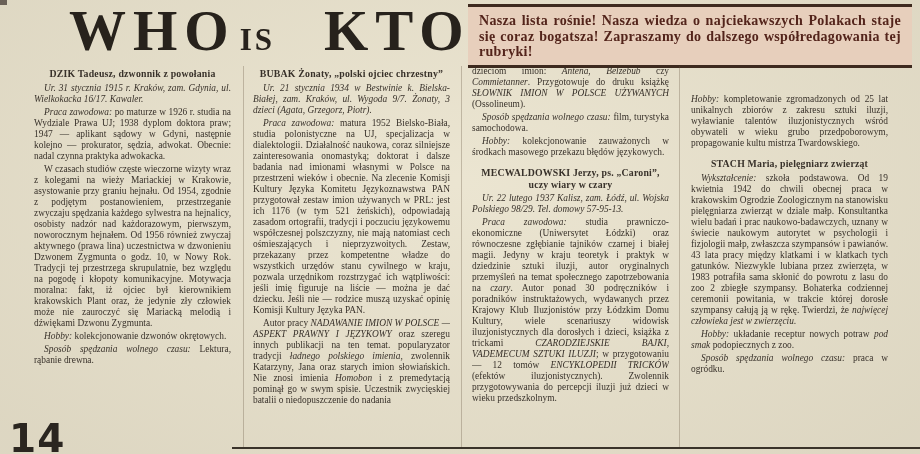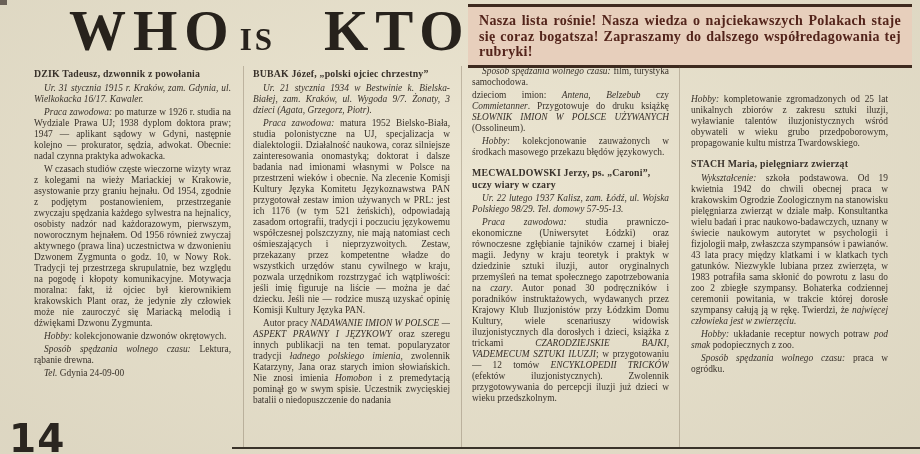--- a/index.html
+++ b/index.html
@@ -33,21 +33,21 @@
     margin:0;font-weight:bold;font-size:14px;line-height:15.5px;
     color:#53241b;text-align:justify;letter-spacing:0.3px;
   }
   
   .columns{position:absolute;left:34px;top:66px;width:856px;height:382px;overflow:hidden;display:flex;}
   .col{
     width:197px;margin-right:22px;flex:0 0 auto;overflow:hidden;
     font-size:9.4px;line-height:11px;text-align:justify;
   }
   .col:last-child{margin-right:0;margin-top:28px;}
-  .h{font-weight:bold;font-size:9.8px;line-height:11.5px;margin:9px 0 3px 0;letter-spacing:0.2px;text-align:left;}
+  .h{font-weight:bold;font-size:9.8px;line-height:11.5px;margin:9px 0 3px 0;letter-spacing:0.2px;text-align:center;}
   .col .h:first-child{margin-top:2px;}
   .para{margin:0 0 2px 0;text-indent:10px;}
   .para.ni{text-indent:0;}
   .i{font-style:italic;}
   
   .vsep{position:absolute;top:66px;height:382px;width:1px;background:rgba(95,78,60,0.30);}
   .vsep.v1{left:243px;}
   .vsep.v2{left:461px;}
   .vsep.v3{left:679px;}
   
@@ -72,31 +72,30 @@
   </div>
 
   <div class="columns">
     <div class="col">
         <div class="h">DZIK Tadeusz, dzwonnik z powołania</div>
         <p class="para"><span class="i">Ur. 31 stycznia 1915 r. Kraków, zam. Gdynia, ul. Wielkokacka 16/17. Kawaler.</span></p>
         <p class="para"><span class="i">Praca zawodowa:</span><span> po maturze w 1926 r. studia na Wydziale Prawa UJ; 1938 dyplom doktora praw; 1947 — aplikant sądowy w Gdyni, następnie kolejno — prokurator, sędzia, adwokat. Obecnie: nadal czynna praktyka adwokacka.</span></p>
         <p class="para"><span>W czasach studiów częste wieczorne wizyty wraz z kolegami na wieży Mariackiej w Krakowie, asystowanie przy graniu hejnału. Od 1954, zgodnie z podjętym postanowieniem, przestrzeganie zwyczaju spędzania każdego sylwestra na hejnalicy, osobisty nadzór nad każdorazowym, pierwszym, noworocznym hejnałem. Od 1956 również zwyczaj aktywnego (prawa lina) uczestnictwa w dzwonieniu Dzwonem Zygmunta o godz. 10, w Nowy Rok. Tradycji tej przestrzega skrupulatnie, bez względu na pogodę i kłopoty komunikacyjne. Motywacja moralna: fakt, iż ojciec był kierownikiem krakowskich Plant oraz, że jedynie zły człowiek może nie zauroczyć się Mariacką melodią i dźwiękami Dzwonu Zygmunta.</span></p>
         <p class="para"><span class="i">Hobby:</span><span> kolekcjonowanie dzwonów okrętowych.</span></p>
         <p class="para"><span class="i">Sposób spędzania wolnego czasu:</span><span> Lektura, rąbanie drewna.</span></p>
-        <p class="para"><span class="i">Tel.</span><span> Gdynia 24-09-00</span></p>
       </div>
     <div class="col">
-        <div class="h">BUBAK Józef, „polski ojciec chrzestny”</div>
+        <div class="h">BUBAK Żonaty, „polski ojciec chrzestny”</div>
         <p class="para"><span class="i">Ur. 21 stycznia 1934 w Bestwinie k. Bielska-Białej, zam. Kraków, ul. Wygoda 9/7. Żonaty, 3 dzieci (Agata, Grzegorz, Piotr).</span></p>
         <p class="para"><span class="i">Praca zawodowa:</span><span> matura 1952 Bielsko-Biała, studia polonistyczne na UJ, specjalizacja w dialektologii. Działalność naukowa, coraz silniejsze zainteresowania onomastyką; doktorat i dalsze badania nad imionami własnymi w Polsce na przestrzeni wieków i obecnie. Na zlecenie Komisji Kultury Języka Komitetu Językoznawstwa PAN przygotował zestaw imion używanych w PRL: jest ich 1176 (w tym 521 żeńskich), odpowiadają zasadom ortografii, tradycji i poczuciu językowemu współczesnej polszczyzny, nie mają natomiast cech ośmieszających i nieprzyzwoitych. Zestaw, przekazany przez kompetentne władze do wszystkich urzędów stanu cywilnego w kraju, pozwala urzędnikom rozstrzygać ich wątpliwości: jeśli imię figuruje na liście — można je dać dziecku. Jeśli nie — rodzice muszą uzyskać opinię Komisji Kultury Języka PAN.</span></p>
         <p class="para"><span>Autor pracy </span><span class="i">NADAWANIE IMION W POLSCE — ASPEKT PRAWNY I JĘZYKOWY</span><span> oraz szeregu innych publikacji na ten temat. popularyzator tradycji </span><span class="i">ładnego polskiego imienia</span><span>, zwolennik Katarzyny, Jana oraz starych imion słowiańskich. Nie znosi imienia </span><span class="i">Homobon</span><span> i z premedytacją pominął go w swym spisie. Uczestnik zwycięskiej batalii o niedopuszczenie do nadania</span></p>
       </div>
     <div class="col">
+        <p class="para ni"><span>dzieciom imion: </span><span class="i">Antena, Belzebub</span><span> czy </span><span class="i">Commietanner</span><span>. Przygotowuje do druku książkę </span><span class="i">SŁOWNIK IMION W POLSCE UŻYWANYCH</span><span> (Ossolineum).</span></p>
         <p class="para"><span class="i">Sposób spędzania wolnego czasu:</span><span> film, turystyka samochodowa.</span></p>
-        <p class="para ni"><span>dzieciom imion: </span><span class="i">Antena, Belzebub</span><span> czy </span><span class="i">Commietanner</span><span>. Przygotowuje do druku książkę </span><span class="i">SŁOWNIK IMION W POLSCE UŻYWANYCH</span><span> (Ossolineum).</span></p>
         <p class="para"><span class="i">Hobby:</span><span> kolekcjonowanie zauważonych w środkach masowego przekazu błędów językowych.</span></p>
         <div class="h">MECWALDOWSKI Jerzy, ps. „Caroni”, uczy wiary w czary</div>
         <p class="para"><span class="i">Ur. 22 lutego 1937 Kalisz, zam. Łódź, ul. Wojska Polskiego 98/29. Tel. domowy 57-95-13.</span></p>
         <p class="para"><span class="i">Praca zawodowa:</span><span> studia prawniczo-ekonomiczne (Uniwersytet Łódzki) oraz równoczesne zgłębianie tajników czarnej i białej magii. Jedyny w kraju teoretyk i praktyk w dziedzinie sztuki iluzji, autor oryginalnych przemyśleń na temat społecznego zapotrzebowania na </span><span class="i">czary</span><span>. Autor ponad 30 podręczników i poradników instruktażowych, wydawanych przez Krajowy Klub Iluzjonistów przy Łódzkim Domu Kultury, wiele scenariuszy widowisk iluzjonistycznych dla dorosłych i dzieci, książka z trickami </span><span class="i">CZARODZIEJSKIE BAJKI, VADEMECUM SZTUKI ILUZJI</span><span>; w przygotowaniu — 12 tomów </span><span class="i">ENCYKLOPEDII TRICKÓW</span><span> (efektów iluzjonistycznych). Zwolennik przygotowywania do percepcji iluzji już dzieci w wieku przedszkolnym.</span></p>
       </div>
     <div class="col">
         <p class="para ni"><span class="i">Hobby:</span><span> kompletowanie zgromadzonych od 25 lat unikalnych zbiorów z zakresu sztuki iluzji, wyławianie talentów iluzjonistycznych wśród obywateli w wieku grubo przedpoborowym, propagowanie kultu mistrza Twardowskiego.</span></p>
         <div class="h">STACH Maria, pielęgniarz zwierząt</div>
         <p class="para"><span class="i">Wykształcenie:</span><span> szkoła podstawowa. Od 19 kwietnia 1942 do chwili obecnej praca w krakowskim Ogrodzie Zoologicznym na stanowisku pielęgniarza zwierząt w dziale małp. Konsultantka wielu badań i prac naukowo-badawczych, uznany w świecie naukowym autorytet w psychologii i fizjologii małp, zwłaszcza szympansów i pawianów. 43 lata pracy między klatkami i w klatkach tych gatunków. Niezwykle lubiana przez zwierzęta, w 1983 potrafiła sama skłonić do powrotu z lasu do zoo 2 zbiegłe szympansy. Bohaterka codziennej ceremonii powitania, w trakcie której dorosłe szympansy całują ją w rękę. Twierdzi, że </span><span class="i">najwięcej człowieka jest w zwierzęciu</span><span>.</span></p>
         <p class="para"><span class="i">Hobby:</span><span> układanie receptur nowych potraw </span><span class="i">pod smak</span><span> podopiecznych z zoo.</span></p>

